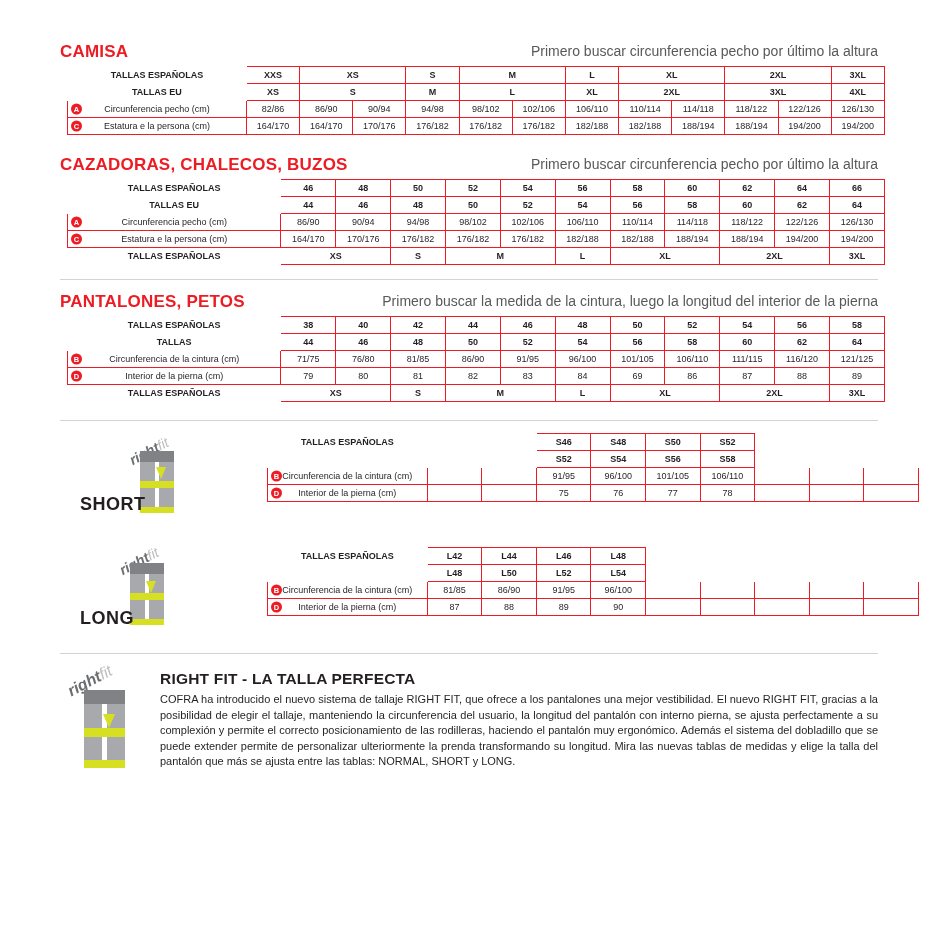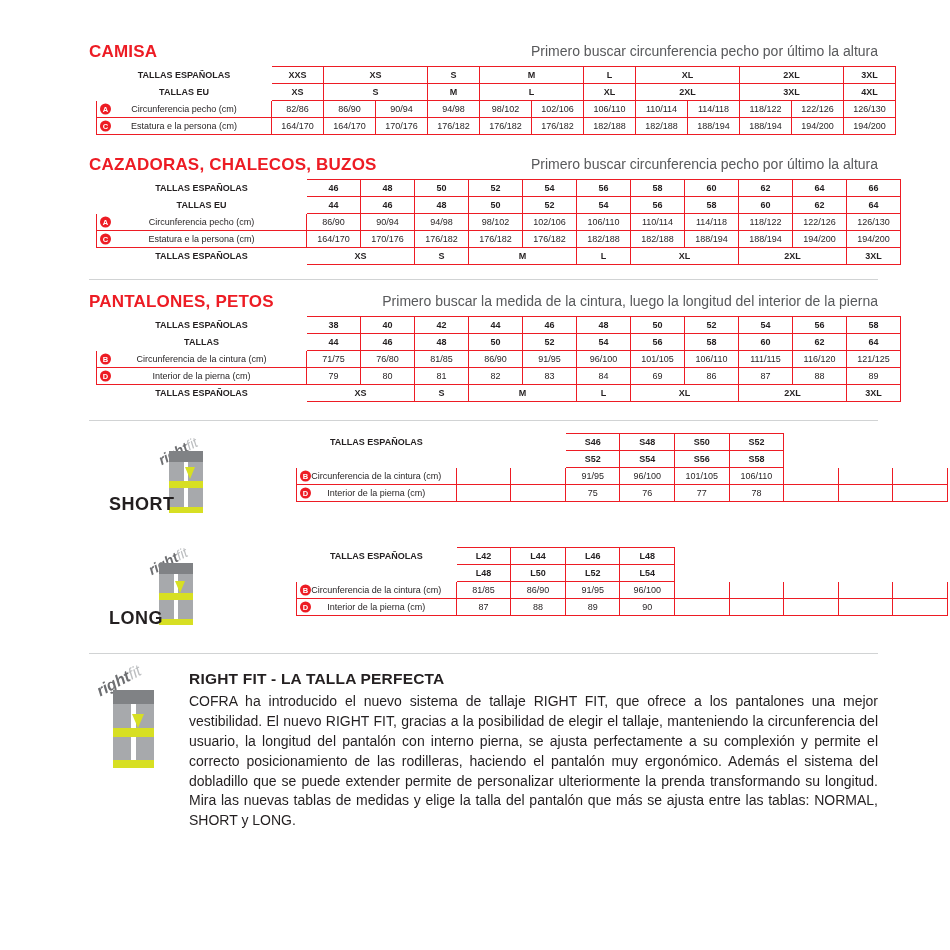--- a/index.html
+++ b/index.html
@@ -12,21 +12,21 @@
     height: 950px;
     font-family: "Liberation Sans", sans-serif;
     color: #231f20;
     overflow: hidden;
   }
   .page {
     position: relative;
     width: 950px;
     height: 950px;
     box-sizing: border-box;
-    padding: 42px 72px 0 89px;
+    padding: 42px 72px 0 60px;
   }
   .section { margin-bottom: 0; }
 
   .sec-head {
     display: flex;
     align-items: flex-end;
     justify-content: space-between;
     margin-bottom: 4px;
   }
   .sec-title {
@@ -200,21 +200,21 @@
   }
   .footer-text { flex: 1; padding-left: 4px; }
   .footer-title {
     font-size: 15.5px;
     font-weight: bold;
     color: #231f20;
     margin-bottom: 4px;
     letter-spacing: 0.2px;
   }
   .footer-body {
-    font-size: 14px;
+    font-size: 11px;
     line-height: 1.42;
     color: #231f20;
     text-align: justify;
   }
 </style>
 </head>
 <body>
 
 <div class="page">
 

